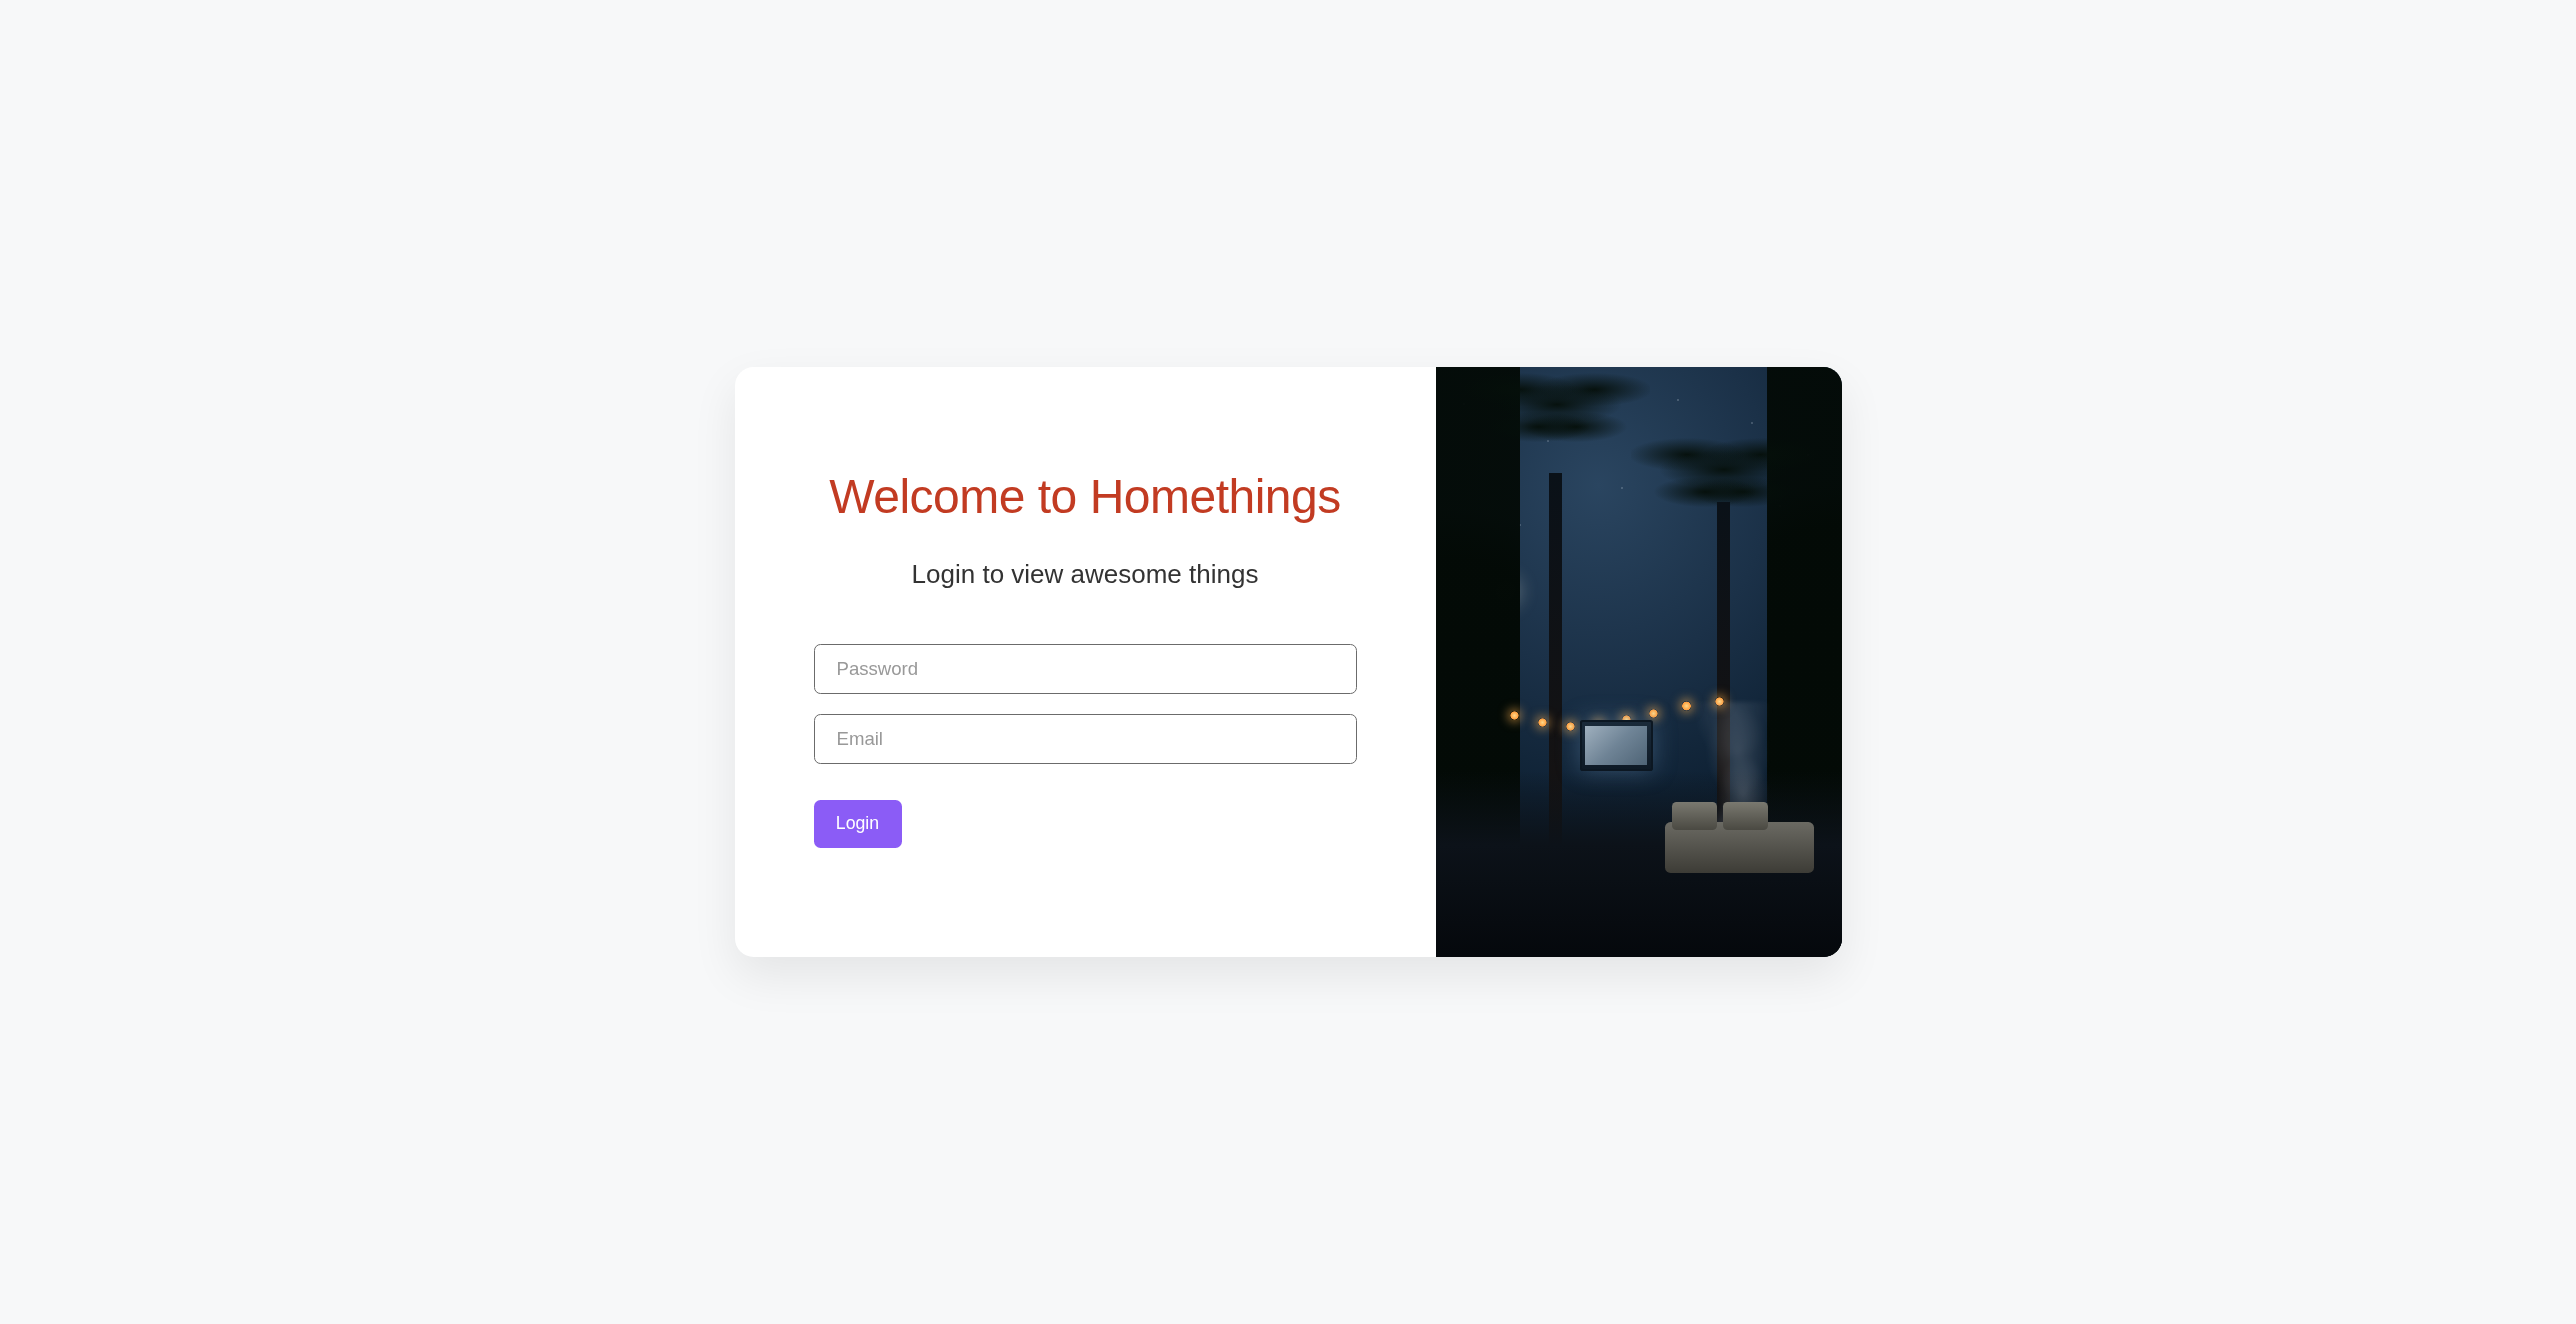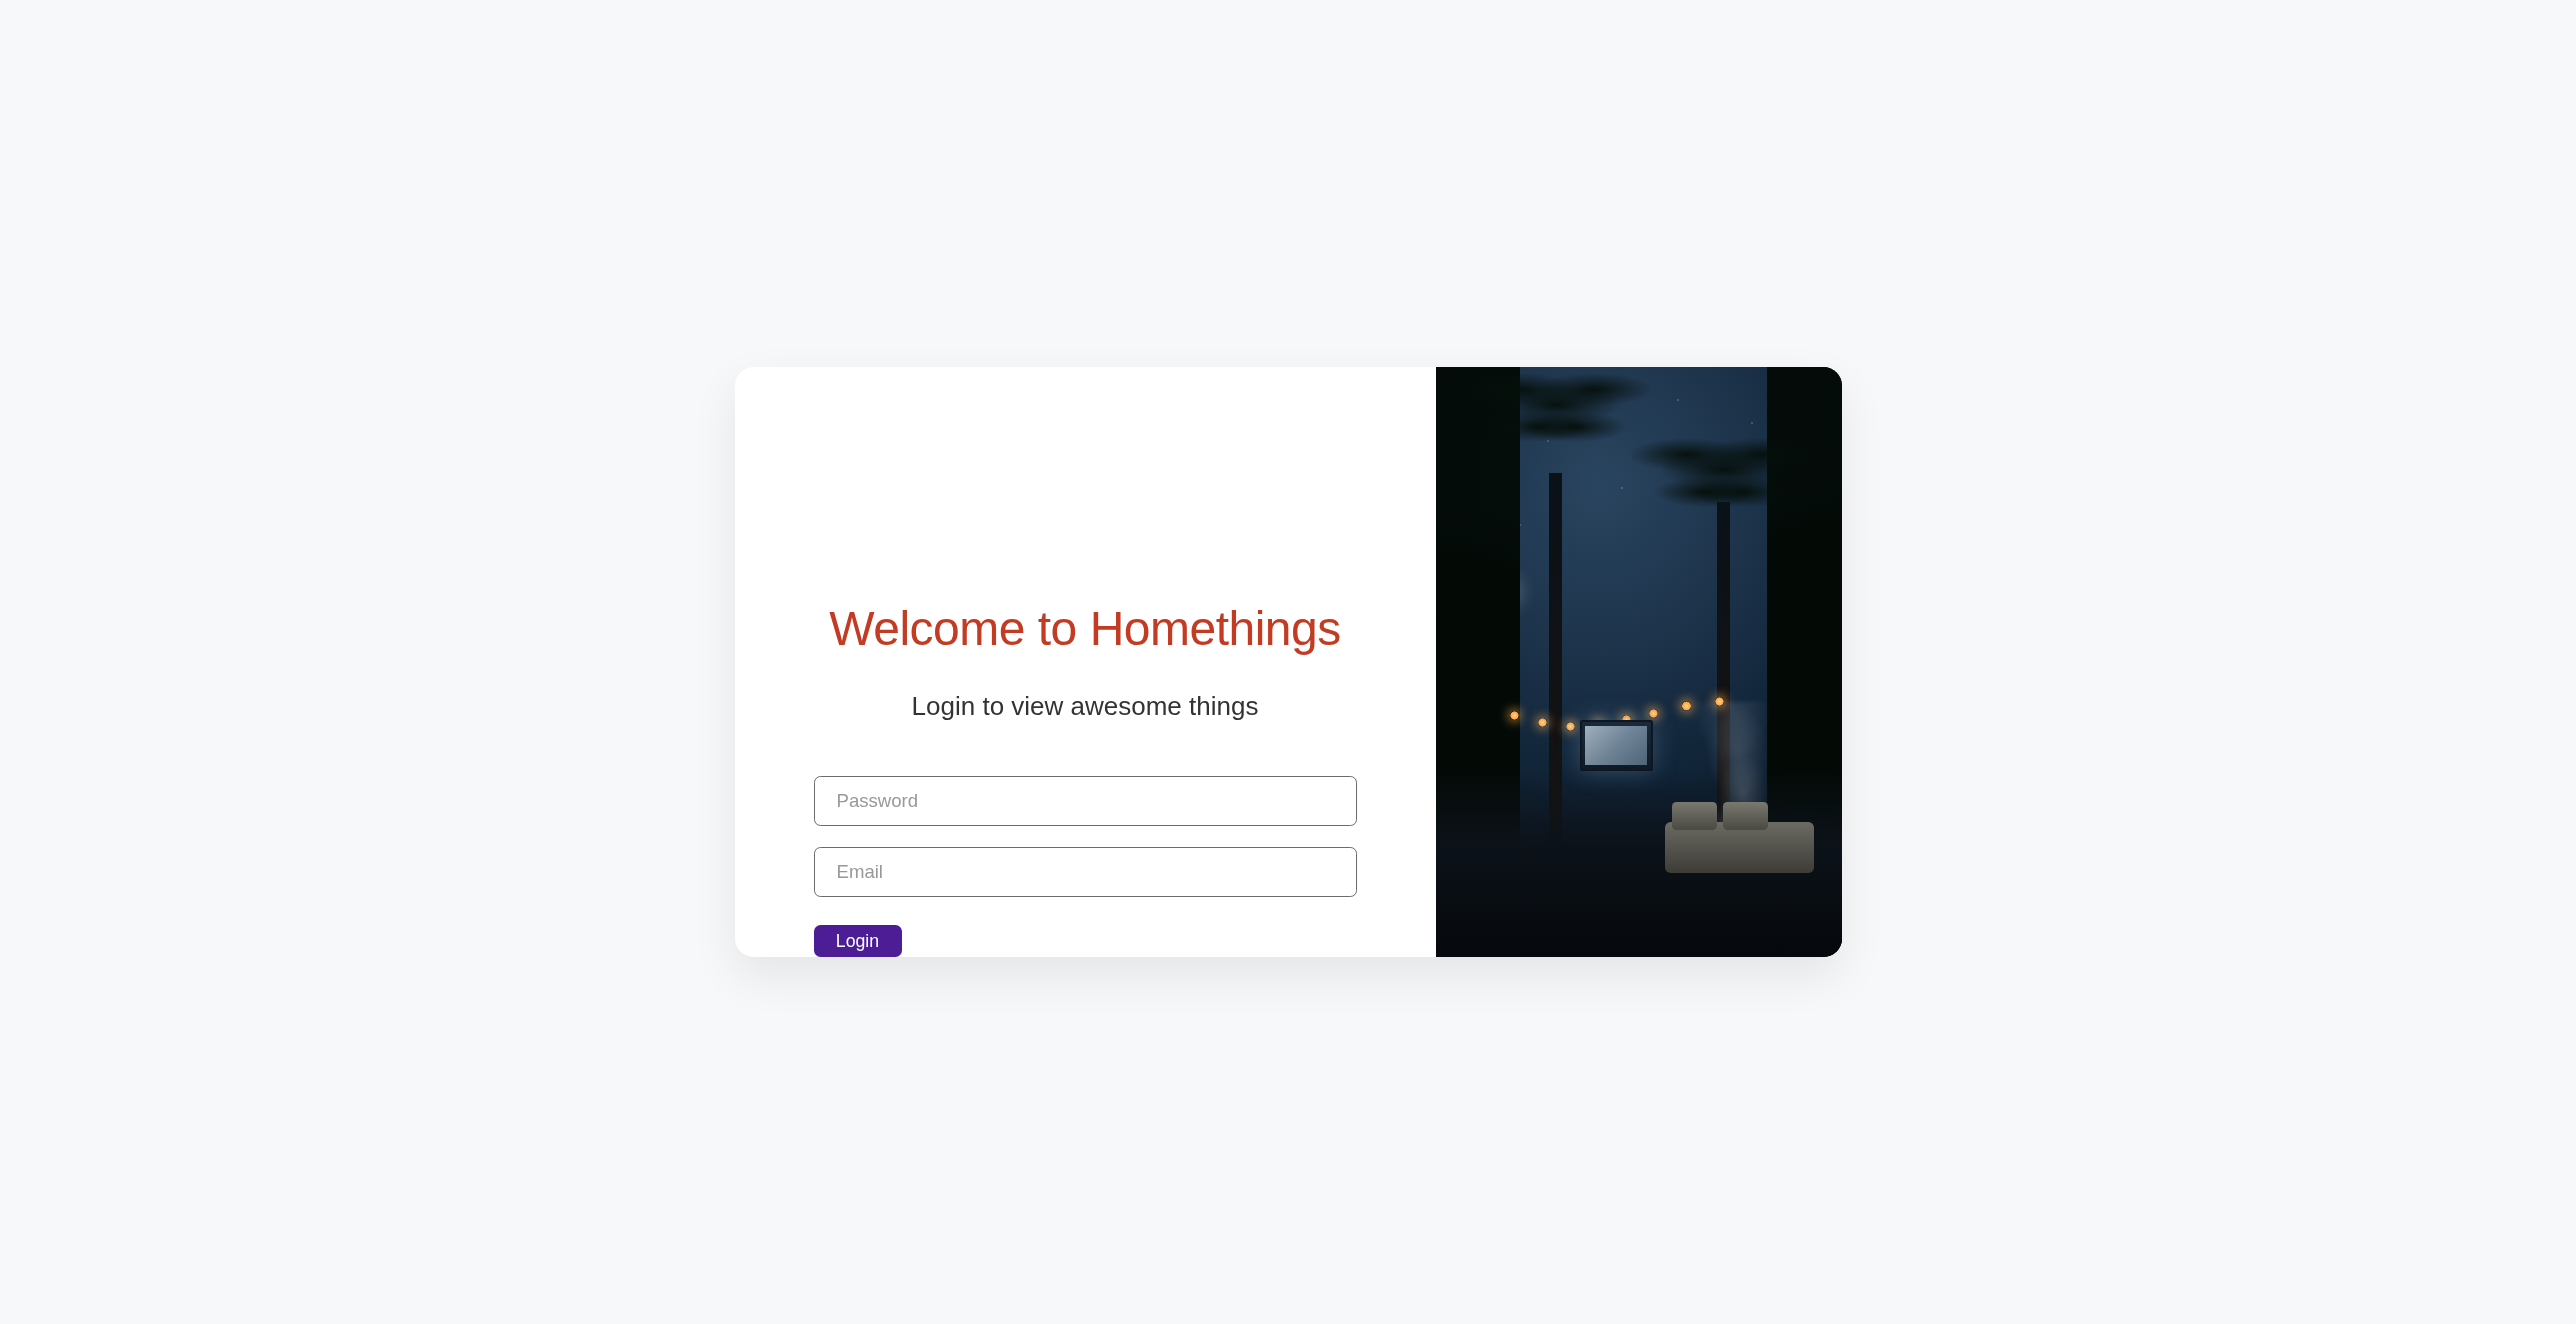--- a/index.html
+++ b/index.html
@@ -1,19 +1,18 @@
 <!DOCTYPE html>
 <html style="font-size:15px"><head>
   <meta charset="utf-8">
   <style>
     * {
       margin: 0;
       padding: 0;
       box-sizing: border-box;
-      justify-content: flex-end;
     }
     
     body {
       font-family: -apple-system, BlinkMacSystemFont, "Segoe UI", Helvetica, Arial, sans-serif;
       background-color: #f7f8f9;
       width: 100vw;
       height: 100vh;
       display: flex;
       align-items: center;
       justify-content: center;
@@ -70,29 +69,29 @@
       background: #fff;
       outline: none;
     }
     
     .text-input::placeholder {
       color: #999999;
     }
     
     .login-button {
       width: 88px;
-      height: 32px;
-      background-color: #4c1d95;
+      height: 48px;
+      background-color: #8b5cf6;
       color: #ffffff;
       border: none;
       border-radius: 6.5px;
       font-size: 17.7px;
       font-weight: 400;
       cursor: pointer;
-      margin-top: 8px;
+      margin-top: 15px;
     }
     
     .right-panel {
       width: 406px;
       height: 100%;
       position: relative;
       overflow: hidden;
     }
     
     

